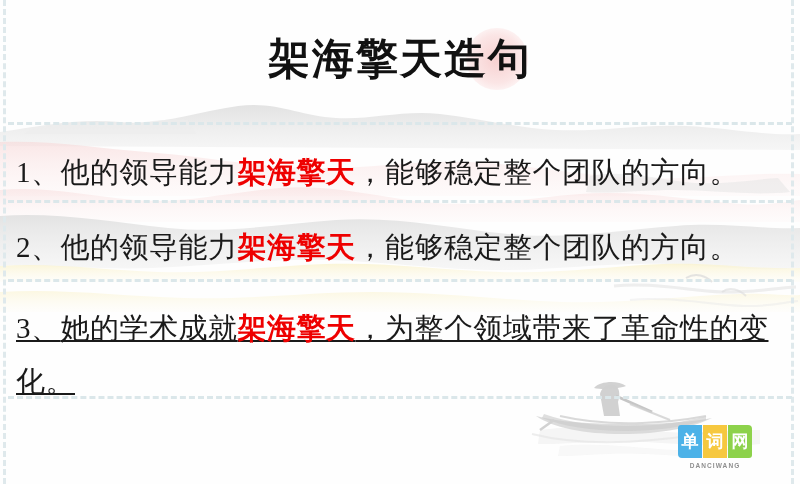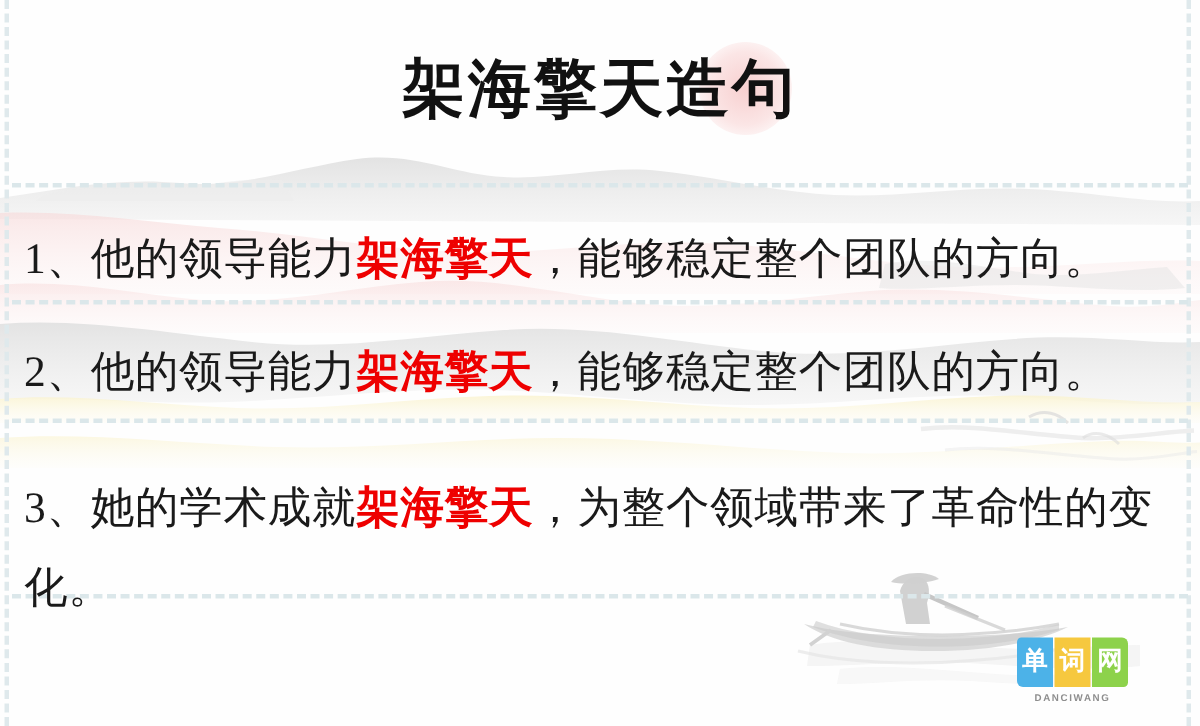--- a/index.html
+++ b/index.html
@@ -97,21 +97,21 @@
     left: 16px;
     width: 762px;
     font-size: 29px;
     line-height: 53px;
     color: #1a1a1a;
     font-family: "Liberation Serif", "DejaVu Serif", serif;
     letter-spacing: 0.5px;
   }
   .sentence.s1 { top: 146px; }
   .sentence.s2 { top: 221px; }
-  .sentence.s3 { top: 312px; }
+  .sentence.s3 { top: 302px; text-decoration: underline; }
 
   .kw {
     color: #ee0000;
     font-weight: 700;
     font-family: "DejaVu Serif", "Liberation Serif", serif;
   }
 
   
   .boat-wrap {
     position: absolute;

